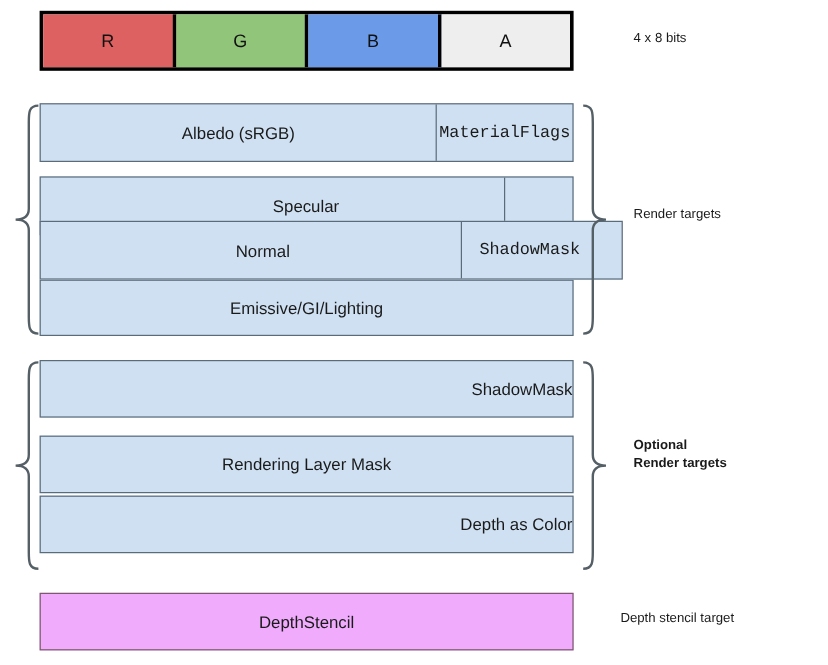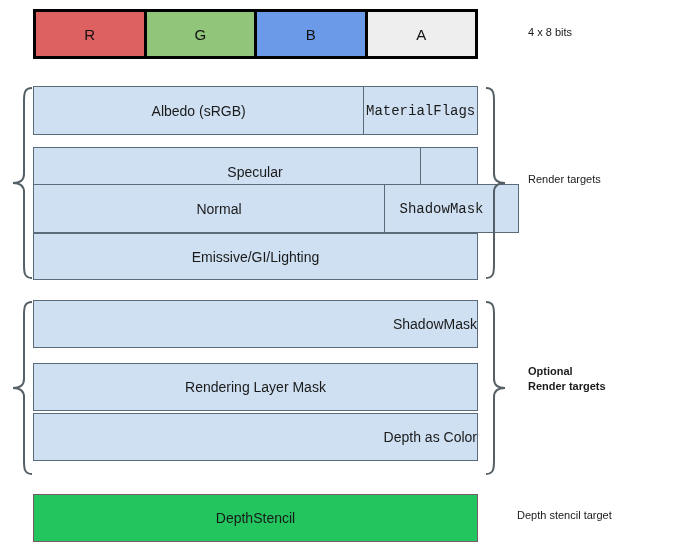--- a/index.html
+++ b/index.html
@@ -70,21 +70,21 @@
     line-height: 1.32;
     text-align: left;
     white-space: pre-line;
   }
 
   
   .brace { position: absolute; }
   .brace svg { display: block; }
 
   .depth-box {
-    background: #22c55e;
+    background: #f0abfc;
     border: 1px solid #7a5a6b;
   }
 </style>
 </head>
 <body>
 
 <div id="canvas">
 
   <div class="abs rgba-bar">
     <div class="rgba-cell" style="background:#dd6161;">

